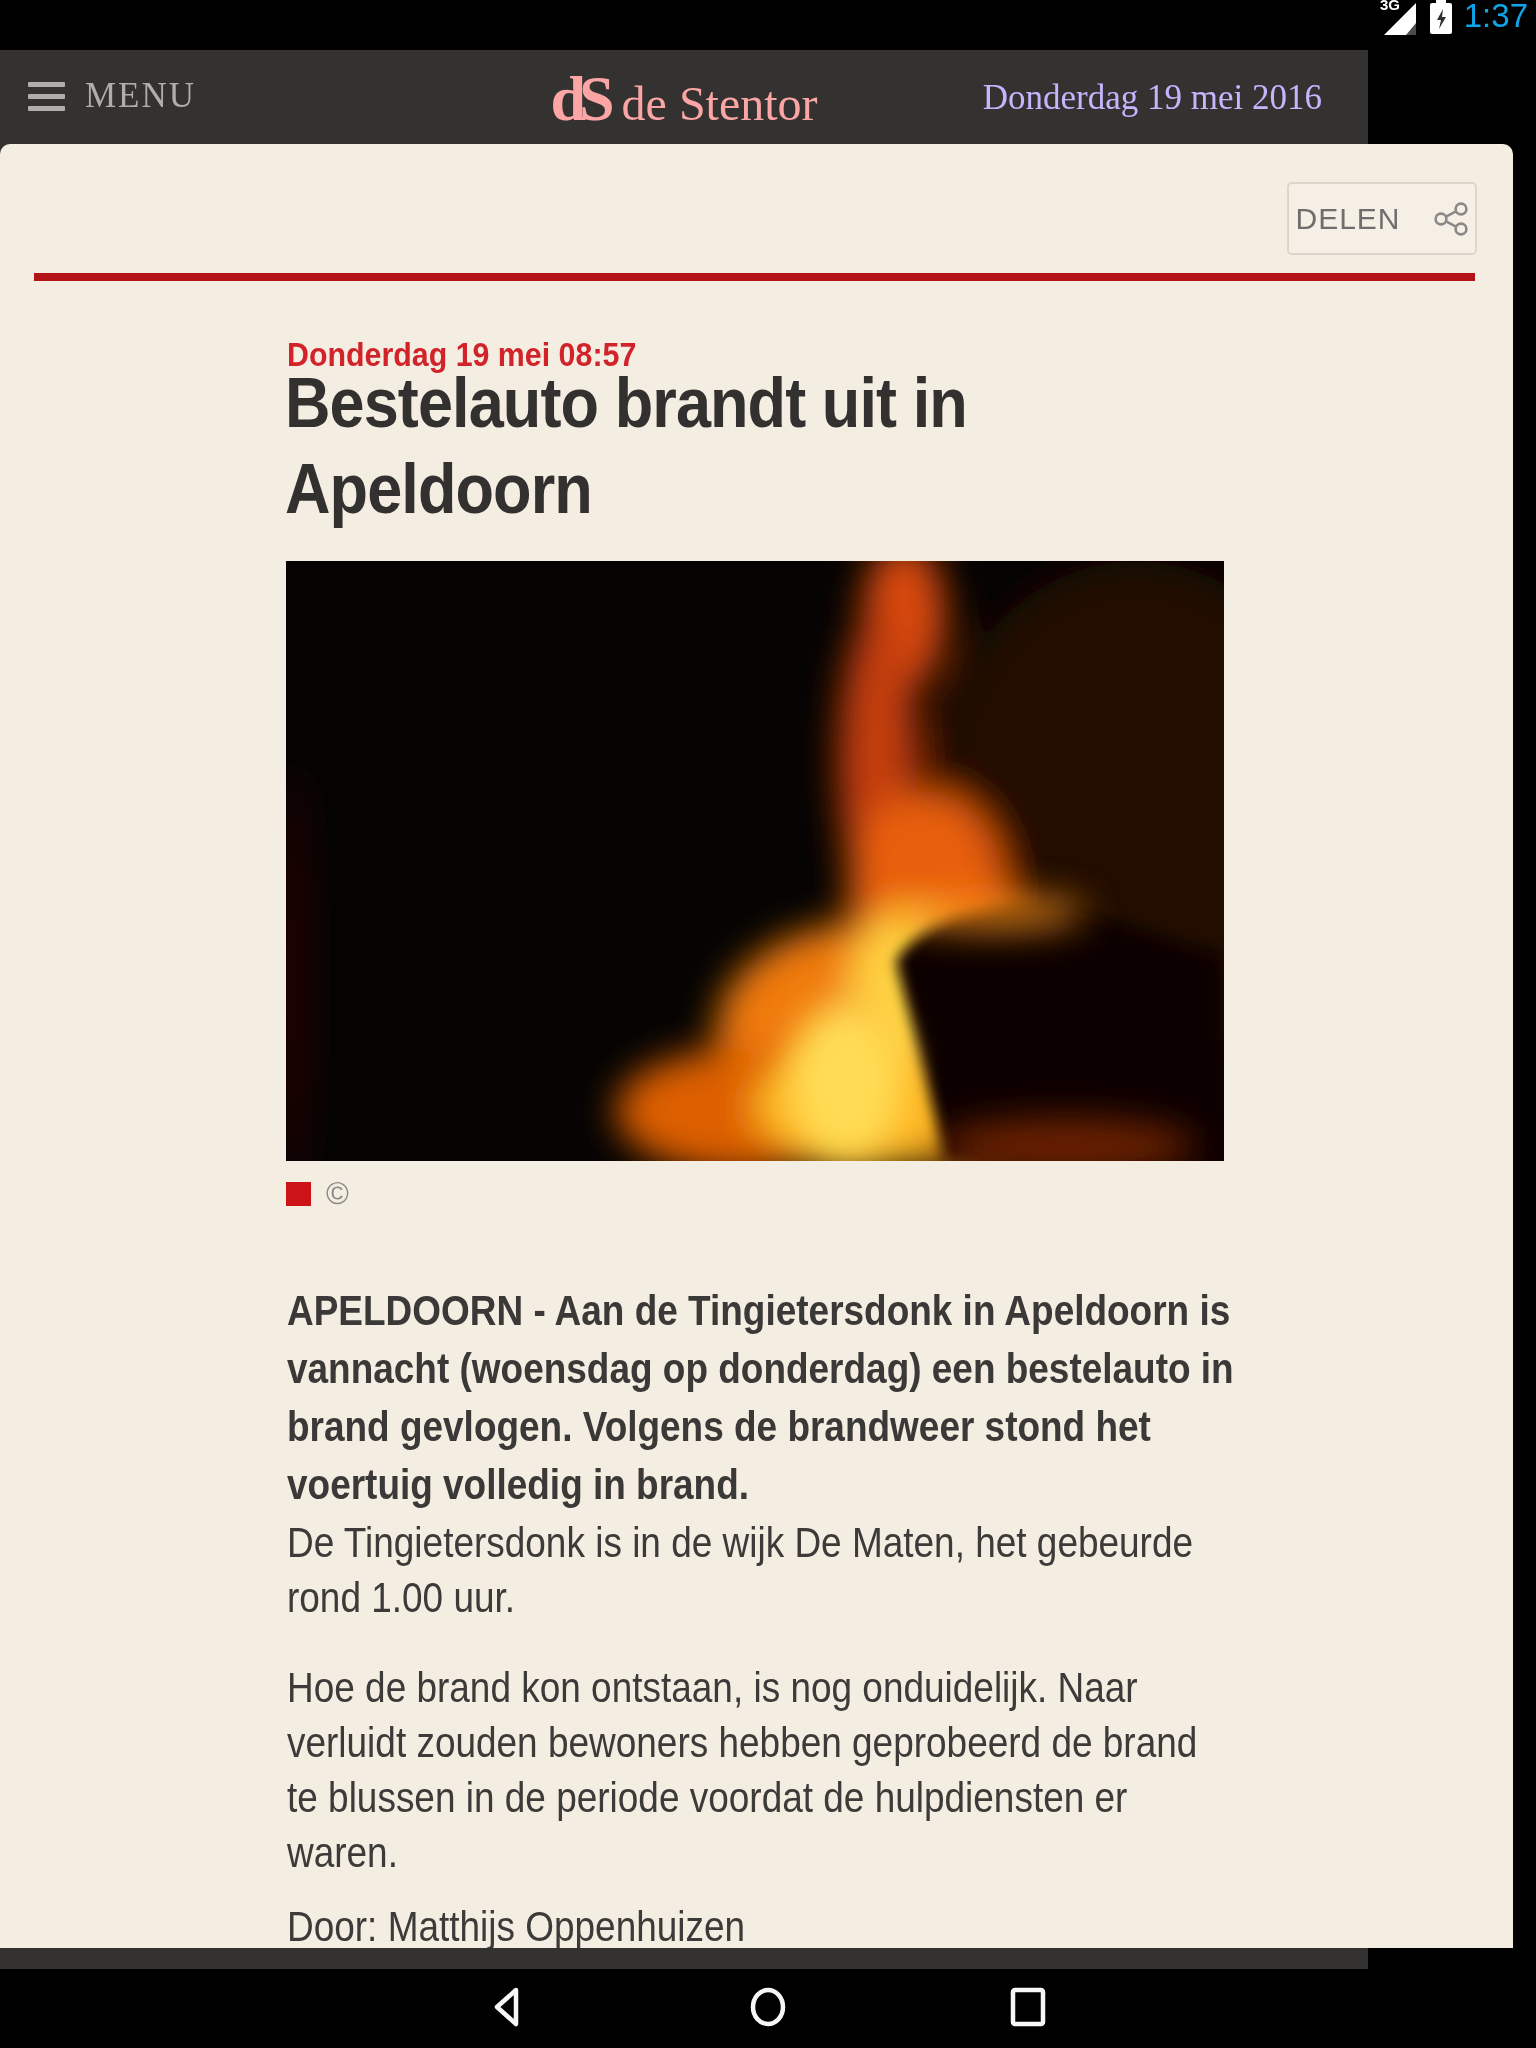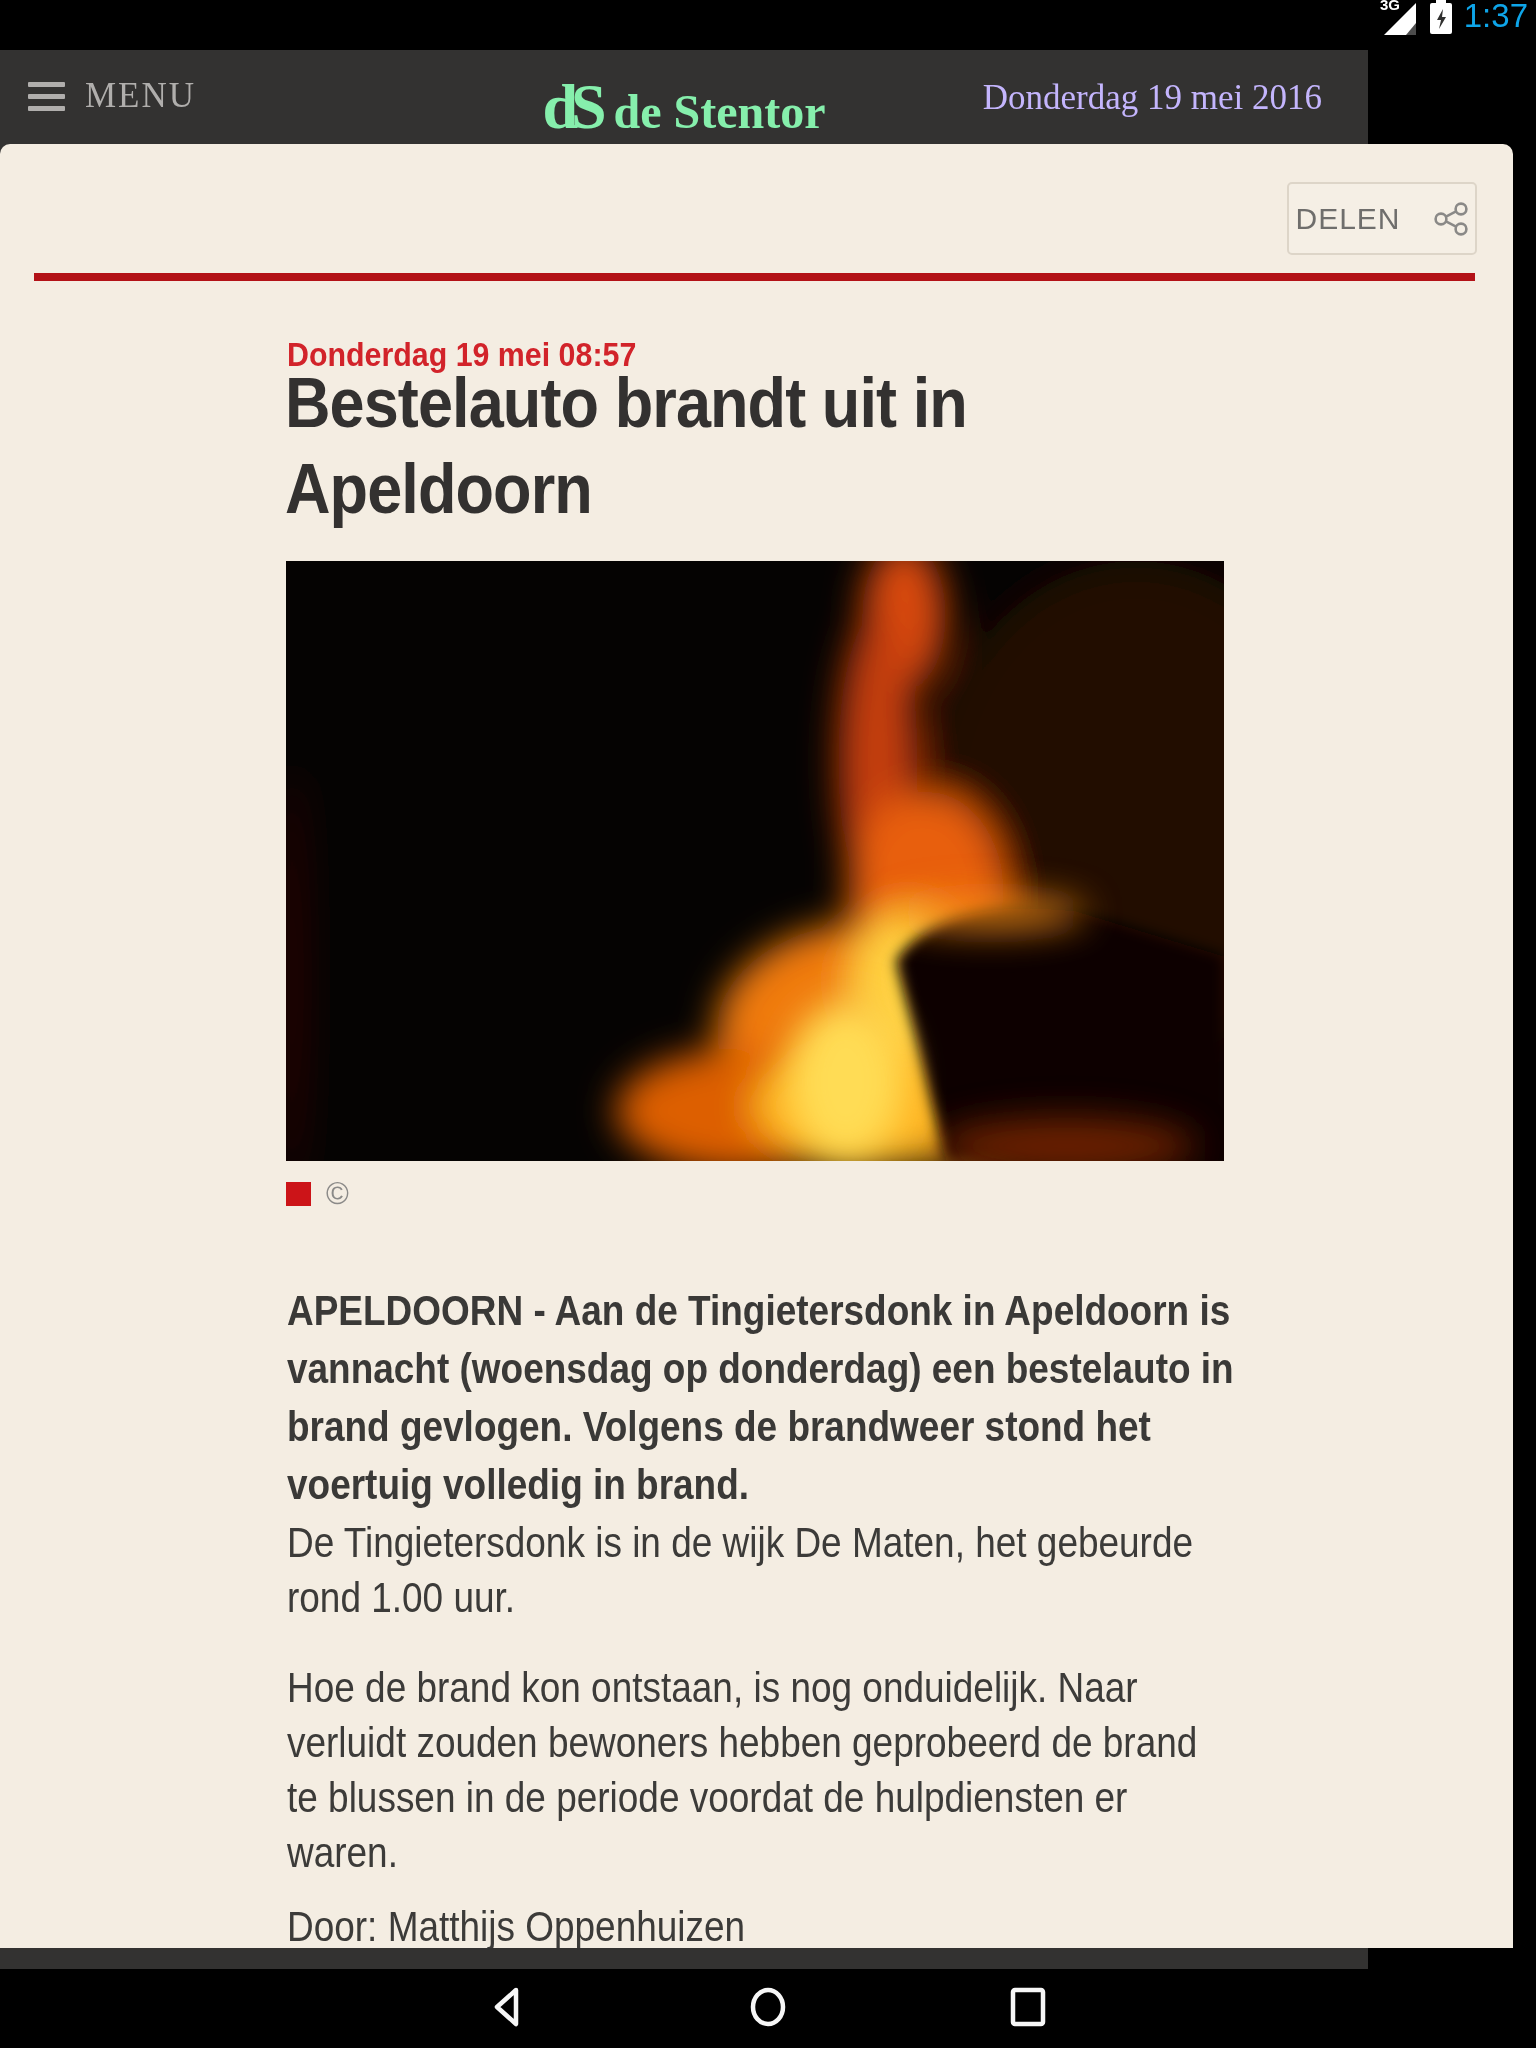--- a/index.html
+++ b/index.html
@@ -12,23 +12,23 @@
   .status-bar{position:absolute;left:0;top:0;width:1536px;height:50px;background:#000;}
   .status-right{position:absolute;right:8px;top:0;height:32px;display:flex;align-items:center;gap:10px;}
   .status-time{color:#0ea5e9;font-size:33px;letter-spacing:0;}
   
   .app-bg{position:absolute;left:0;top:50px;width:1368px;height:1919px;background:#333231;}
   
   .menu-button{position:absolute;left:28px;top:26px;display:flex;align-items:center;gap:20px;cursor:pointer;}
   .burger{display:flex;flex-direction:column;gap:7px;}
   .burger span{display:block;width:37px;height:5px;background:#b0aeac;border-radius:1px;}
   .menu-label{font-family:"Liberation Serif",serif;font-size:35px;color:#b0aeac;letter-spacing:2px;}
-  .logo{position:absolute;left:50%;transform:translateX(-50%);top:20px;display:flex;align-items:baseline;color:#86efac;font-family:"Liberation Serif",serif;}
+  .logo{position:absolute;left:50%;transform:translateX(-50%);top:12px;display:flex;align-items:baseline;color:#fca5a5;font-family:"Liberation Serif",serif;}
   .logo-ds{font-size:64px;font-weight:bold;letter-spacing:-7px;margin-right:14px;}
-  .logo-name{font-size:48px;font-weight:bold;}
+  .logo-name{font-size:48px;font-weight:normal;}
   .header-date{position:absolute;right:46px;top:28px;font-family:"Liberation Serif",serif;font-size:35px;color:#c4b5fd;}
   
   .card{
     position:absolute;left:13px;top:144px;width:1513px;height:1804px;
     background:#f4ede2;border-radius:10px 10px 0 0;overflow:hidden;
   }
   .share-btn{
     position:absolute;left:1287px;top:38px;width:190px;height:73px;box-sizing:border-box;
     border:2px solid #ddd5c8;border-radius:5px;display:flex;align-items:center;justify-content:center;gap:32px;
     color:#6f6e6c;font-size:30px;letter-spacing:1px;cursor:pointer;background:rgba(255,255,255,0.12);

